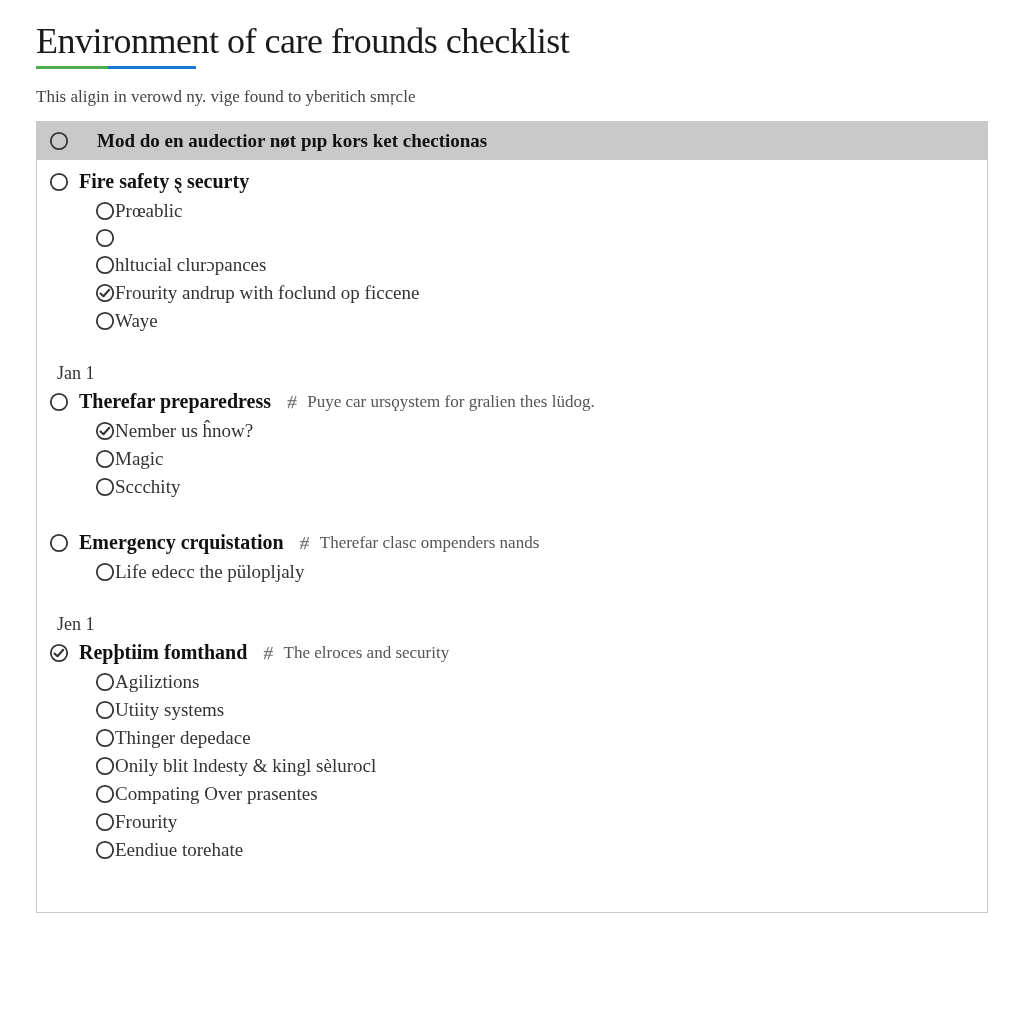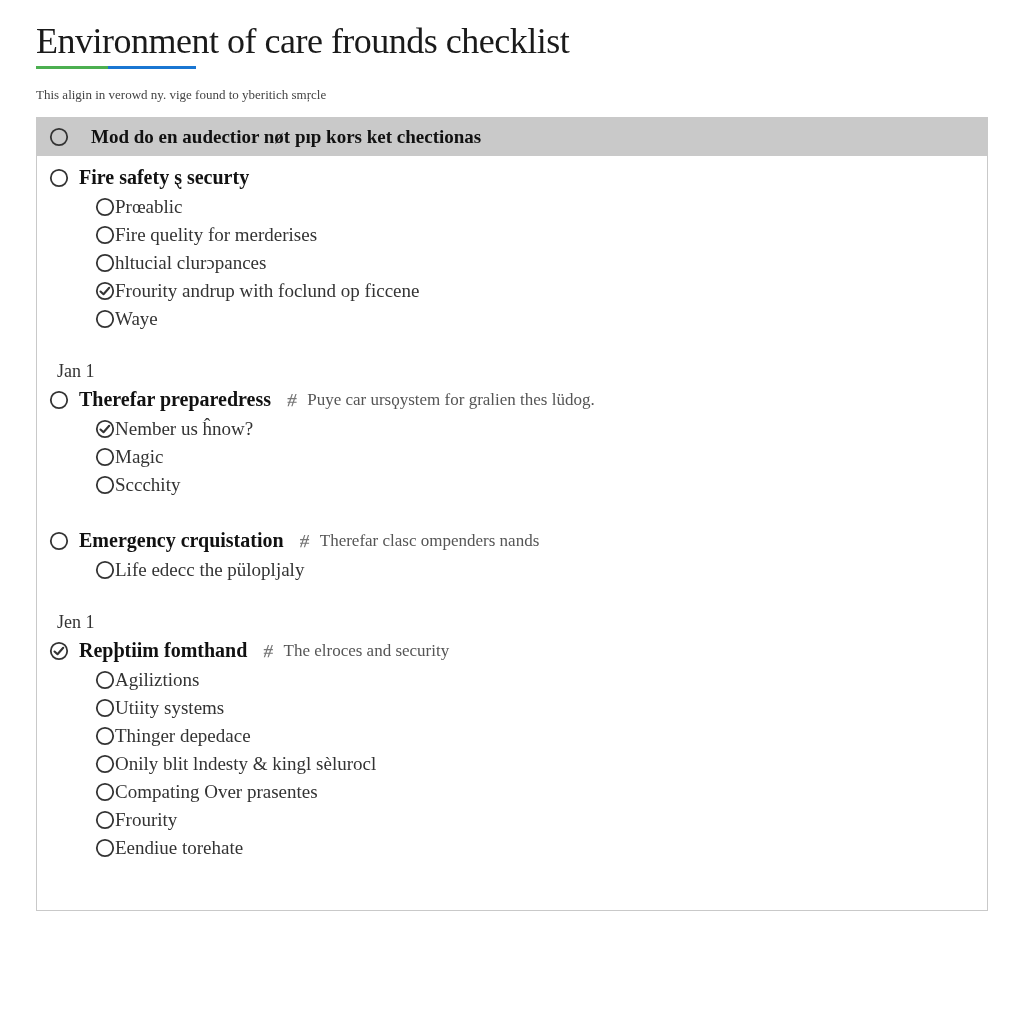--- a/index.html
+++ b/index.html
@@ -19,34 +19,34 @@
     color: #1a1a1a;
     margin-bottom: 4px;
   }
   .title-underline {
     height: 3px;
     width: 160px;
     background: linear-gradient(to right, #4caf50 0%, #4caf50 45%, #1976d2 45%, #1976d2 100%);
     margin-bottom: 18px;
   }
   .subtitle {
-    font-size: 13px;
+    font-size: 17px;
     color: #444;
     margin-bottom: 14px;
   }
   .panel {
     border: 1px solid #c9c9c9;
     overflow: hidden;
   }
   .panel-header {
     background: #c9c9c9;
     padding: 8px 12px;
     display: flex;
     align-items: center;
-    gap: 22px;
+    gap: 28px;
   }
   .panel-header .label {
     font-weight: 700;
     font-size: 19px;
     color: #111;
   }
   .panel-body {
     padding: 8px 12px 20px 12px;
   }
   .section { margin-top: 4px; margin-bottom: 28px; }
@@ -136,21 +136,20 @@
             </span>
     <span class="label">Prœablic</span>
   </div>
 
   <div class="item-row">
     <span class="chk">
               <svg width="20" height="20" viewBox="0 0 20 20">
                 <circle cx="10" cy="10" r="8.2" fill="none" stroke="#333" stroke-width="1.8"></circle>
               </svg>
             </span>
-    <span class="label">Fire quelity for merderises</span>
   </div>
 
   <div class="item-row">
     <span class="chk">
               <svg width="20" height="20" viewBox="0 0 20 20">
                 <circle cx="10" cy="10" r="8.2" fill="none" stroke="#333" stroke-width="1.8"></circle>
               </svg>
             </span>
     <span class="label">hltucial clurɔpances</span>
   </div>

